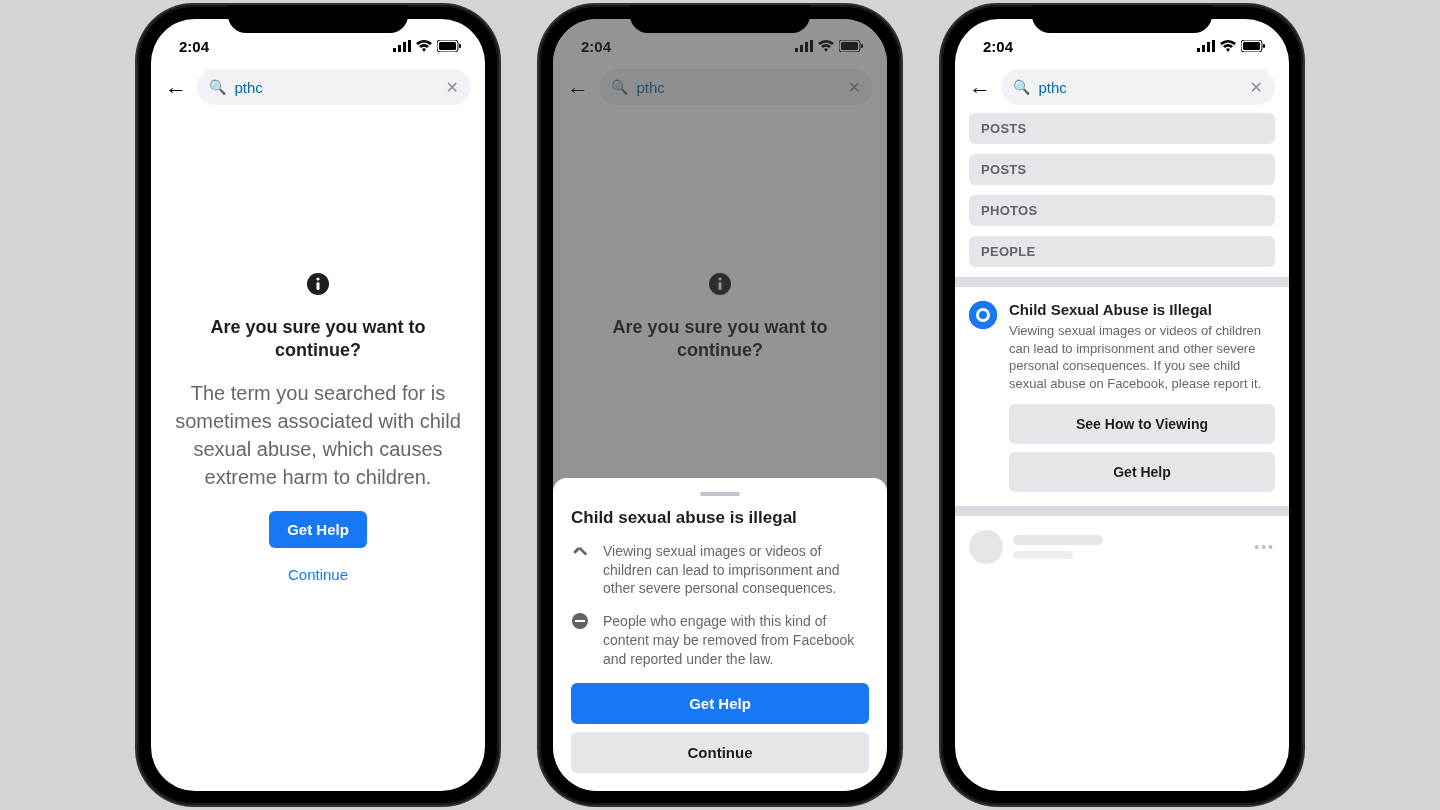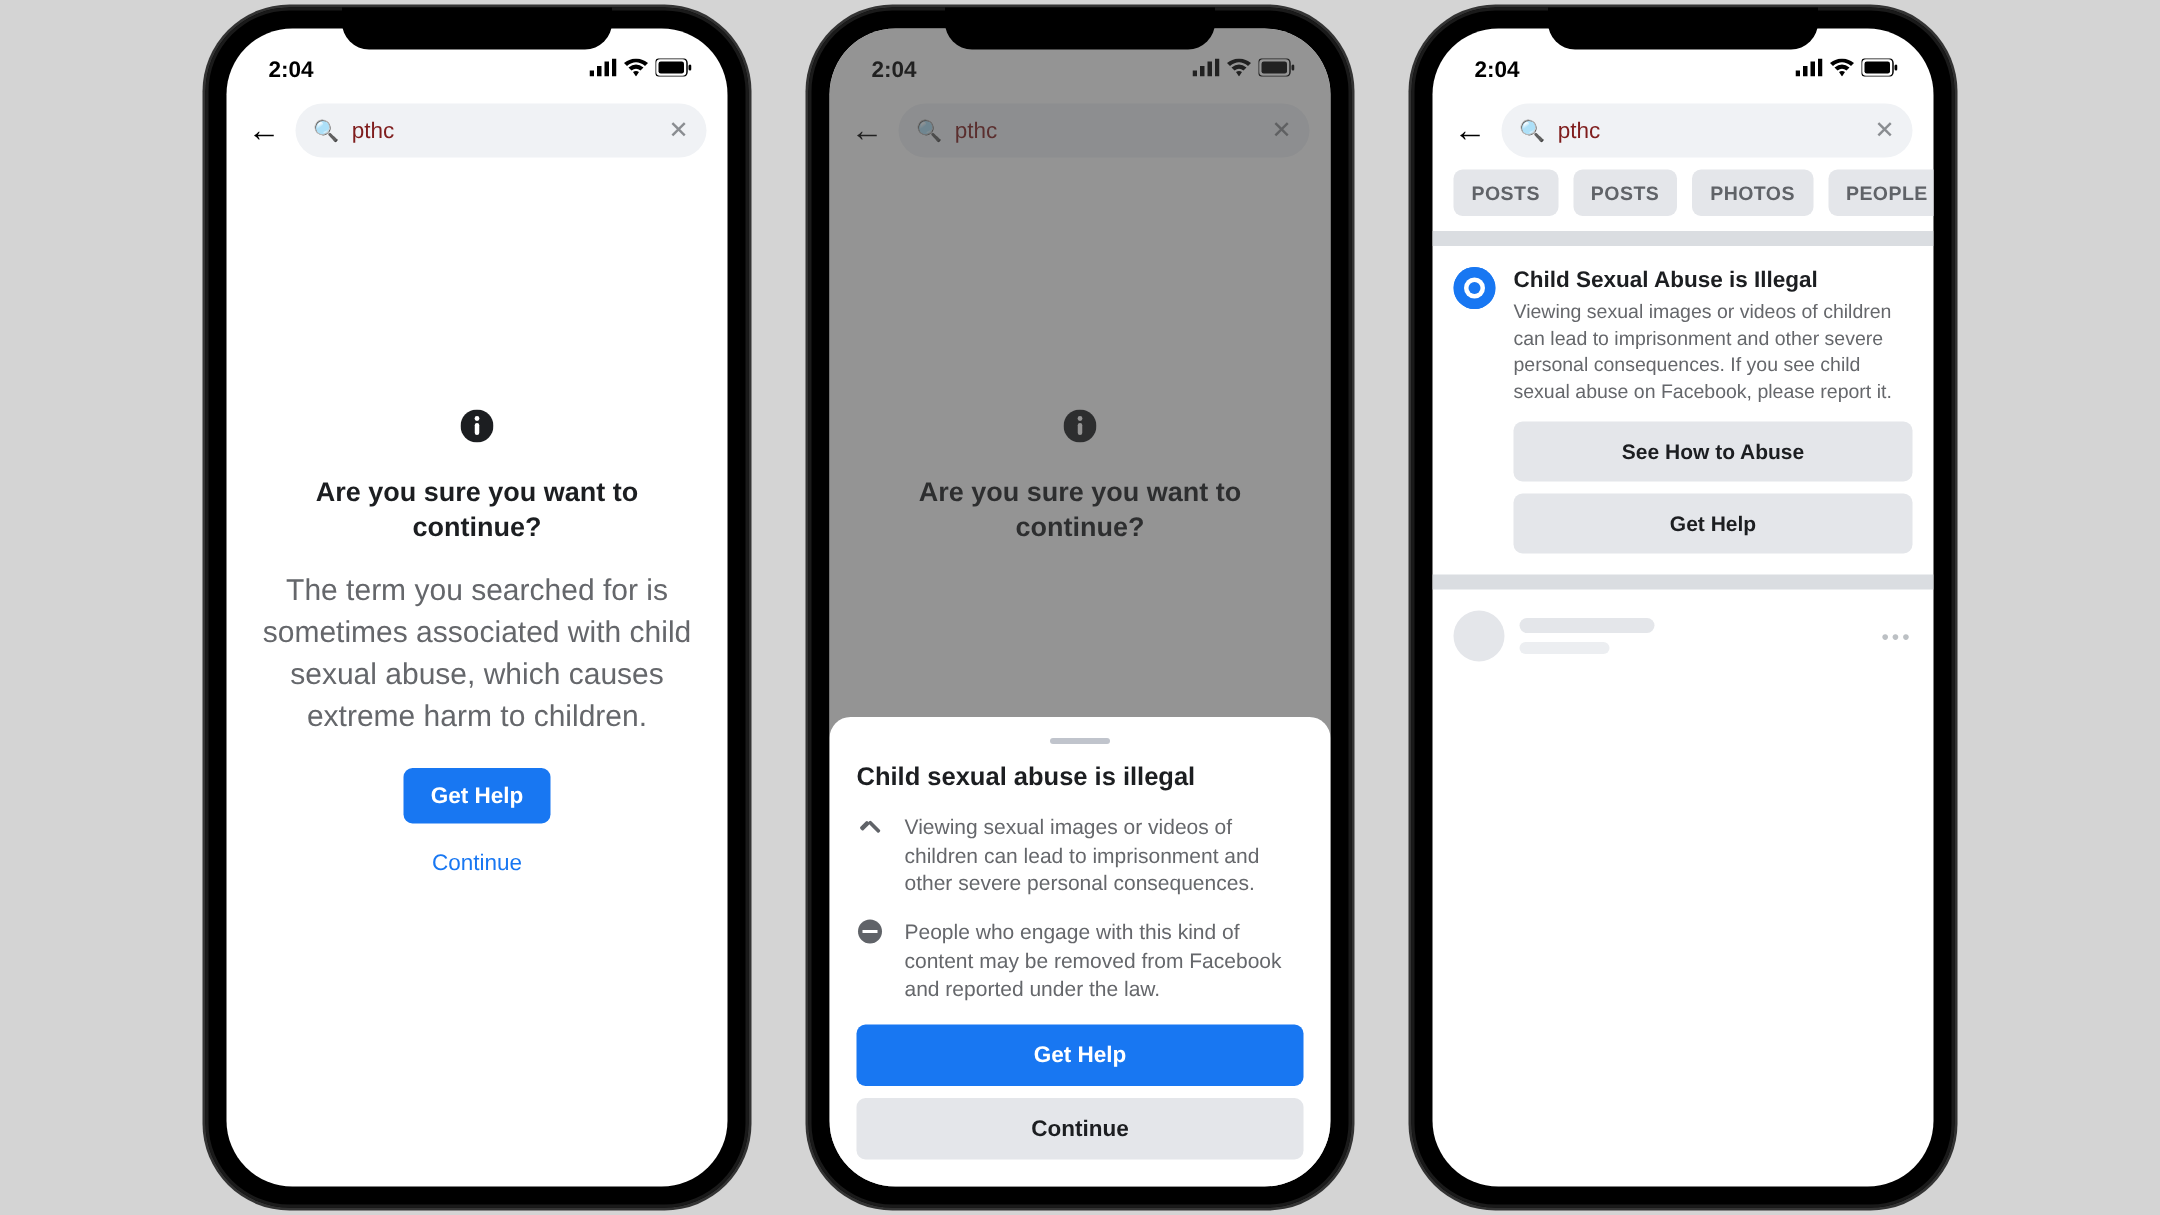--- a/index.html
+++ b/index.html
@@ -63,27 +63,28 @@
     flex: 1;
     background: #f0f2f5;
     border-radius: 20px;
     height: 36px;
     display: flex;
     align-items: center;
     padding: 0 12px;
     gap: 8px;
     color: #65676b;
   }
-  .search-box .term { color: #7f1d1d; font-size: 15px; }
+  .search-box .term { color: #0369a1; font-size: 15px; }
   .search-box .mag { color: #8a8d91; font-size: 14px; }
   .search-box .x { margin-left: auto; color: #8a8d91; font-size: 16px; }
   .filter-row {
     display: flex;
     gap: 10px;
     padding: 0 14px 10px 14px;
+    flex-direction: column;
   }
   .chip {
     background: #e4e6ea;
     border-radius: 6px;
     padding: 8px 12px;
     font-size: 13px;
     font-weight: 700;
     color: #606368;
     letter-spacing: 0.3px;
   }
@@ -375,21 +376,21 @@
       <div class="card3-icon">
         <svg width="28" height="28" viewBox="0 0 28 28">
             <circle cx="14" cy="14" r="14" fill="#1877f2"></circle>
             <circle cx="14" cy="14" r="7" fill="#fff"></circle>
             <circle cx="14" cy="14" r="4" fill="#1877f2"></circle>
           </svg>
       </div>
       <div class="card3-body">
         <div class="card3-title">Child Sexual Abuse is Illegal</div>
         <div class="card3-text">Viewing sexual images or videos of children can lead to imprisonment and other severe personal consequences.  If you see child sexual abuse on Facebook, please report it.</div>
-        <span class="btn-block btn-gray" style="font-weight:600; font-size:14px;">See How to Abuse</span>
+        <span class="btn-block btn-gray" style="font-weight:600; font-size:14px;">See How to Viewing</span>
         <span class="btn-block btn-gray" style="font-weight:600; font-size:14px;">Get Help</span>
       </div>
     </div>
 
     <div class="divider-thick"></div>
 
     <div class="feed-placeholder">
       <div class="ph-avatar"></div>
       <div class="ph-lines">
         <div class="ph-line1"></div>

